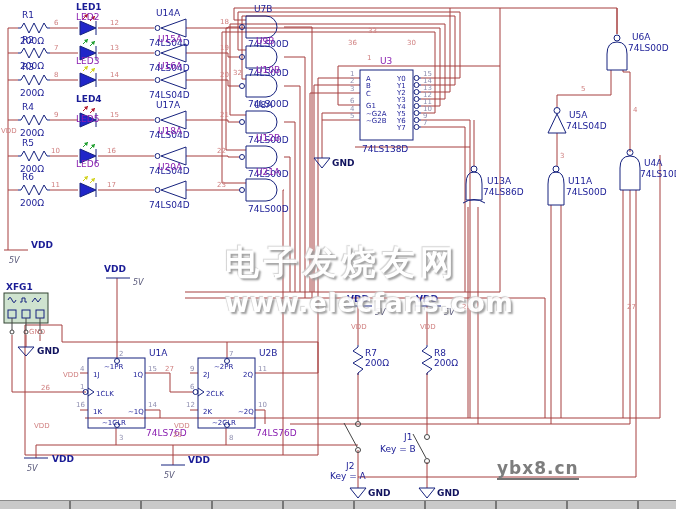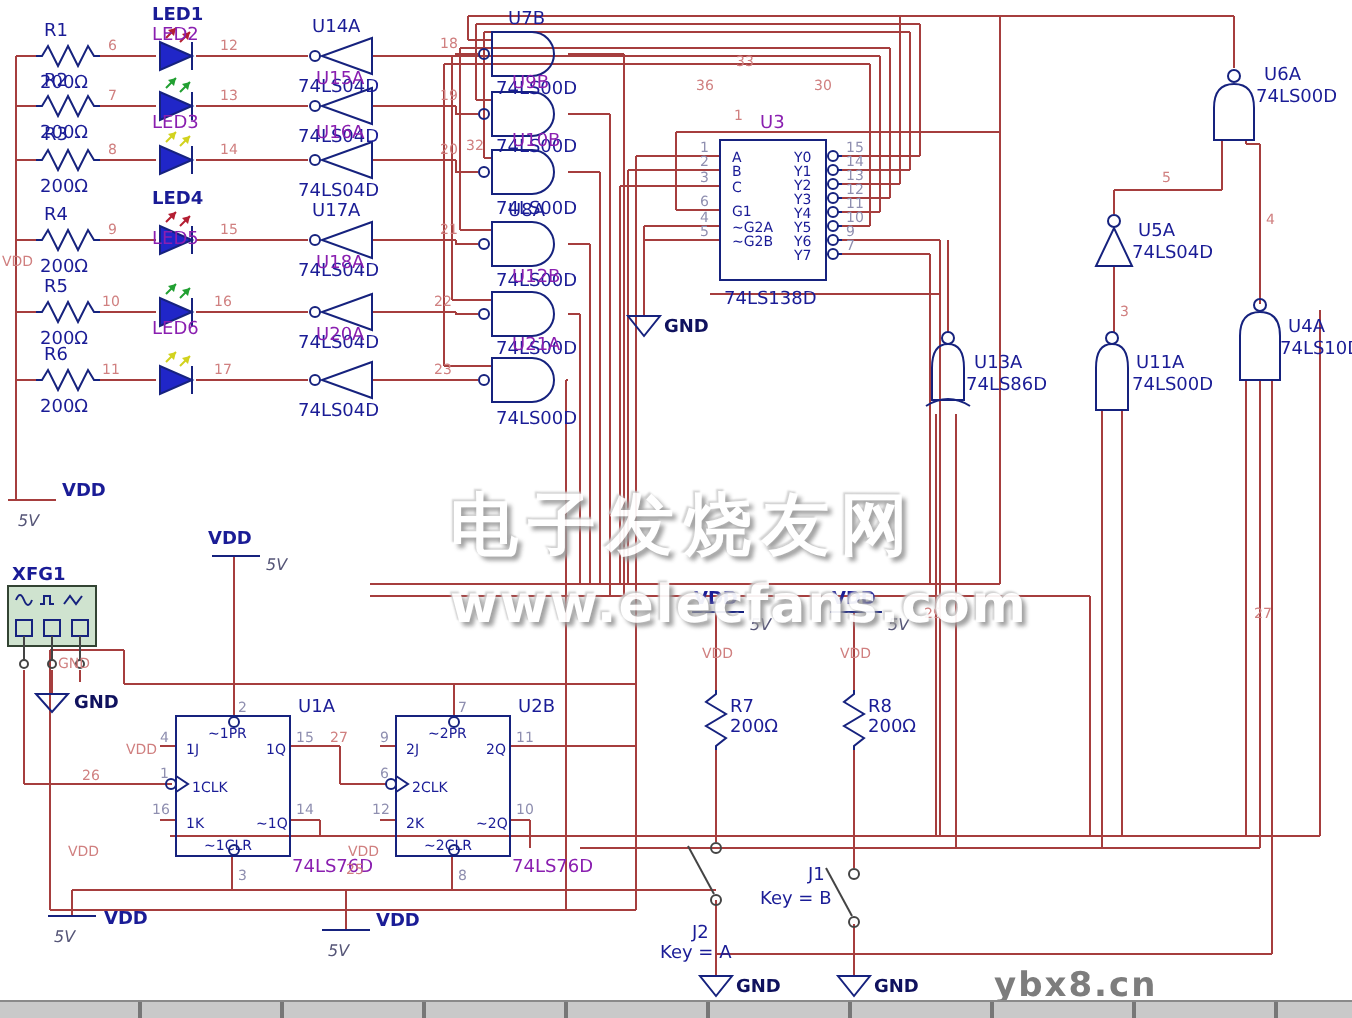--- a/index.html
+++ b/index.html
@@ -16,21 +16,21 @@
   .v5{fill:#555577;font-size:8px;font-style:italic;}
   .gndt{fill:#10125e;font-size:9px;font-weight:bold;}
   .wire{stroke:#a63e3e;stroke-width:1;fill:none;}
   .comp{stroke:#16227e;stroke-width:1;fill:none;}
   .dark{stroke:#444;stroke-width:1;fill:none;}
   #watermark{position:absolute;left:225px;top:240px;width:260px;color:#ffffff;opacity:.93;
      font-weight:bold;font-size:34px;letter-spacing:5px;white-space:nowrap;
      text-shadow:2px 2px 2px #9a9a9a,-1px -1px 1px #cfcfcf;pointer-events:none;}
   #watermark .wm2{font-size:26px;letter-spacing:1px;font-weight:bold;margin-top:2px;
      text-shadow:2px 2px 2px #9a9a9a,-1px -1px 1px #cfcfcf;}
-  #credit{position:absolute;left:497px;top:483px;font-weight:bold;font-size:17px;
+  #credit{position:absolute;left:497px;top:458px;font-weight:bold;font-size:17px;
      color:#7d7d7d;letter-spacing:1px;border-bottom:2px solid #737373;text-align:center;}
   #bottom-strip{position:absolute;left:0;top:500px;width:676px;height:9px;
      border-top:1px solid #8a8a8a;
      background:repeating-linear-gradient(90deg,#c9c9c9 0 69px,#777 69px 71px);}
 </style>
 </head>
 <body>
 
 <div id="stage">
 <svg width="676" height="509" viewBox="0 0 676 509">

